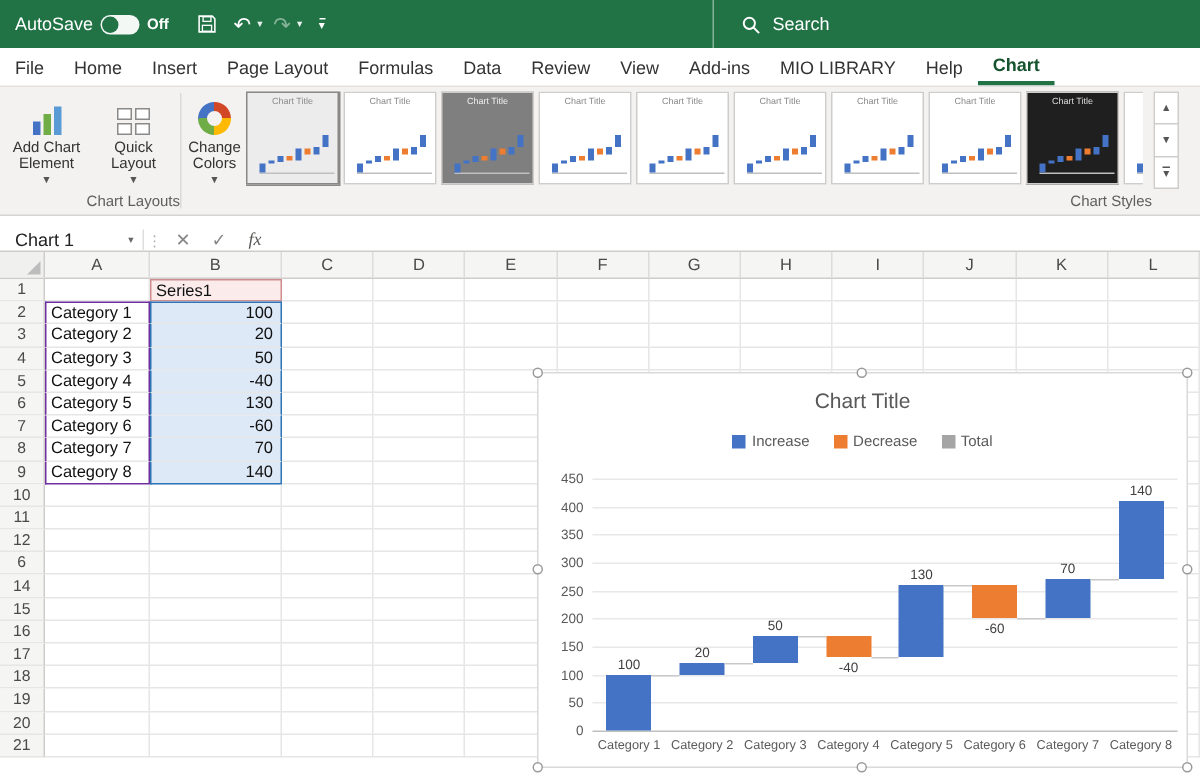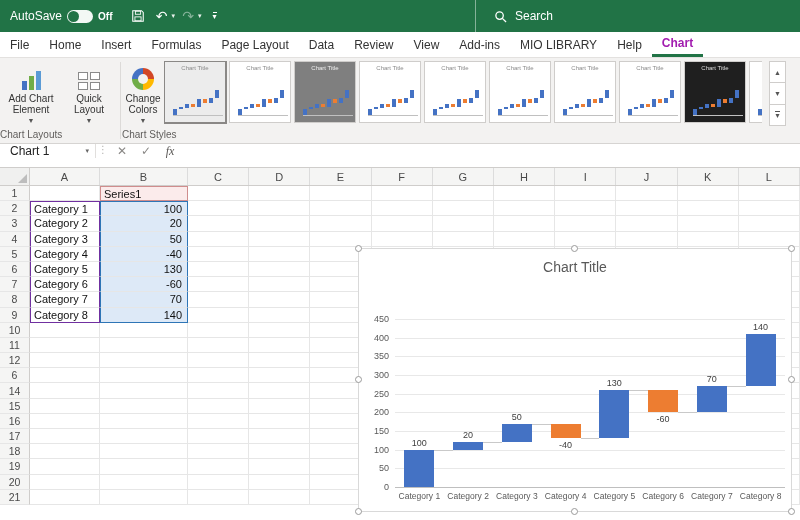--- a/index.html
+++ b/index.html
@@ -15,52 +15,52 @@
 .tb-ic{width:22px;height:22px;display:flex;align-items:center;justify-content:center;font-size:14px;color:#fff}
 .tb-ic.dim{opacity:.45}
 .caret{font-size:7px;margin-left:-3px;opacity:.9}
 .qat{display:inline-block;font-size:8px;border-top:1.5px solid #fff;padding-top:1px;line-height:6px}
 .doc-title{margin-left:42px;white-space:nowrap}
 .search{margin-left:auto;width:325px;height:100%;display:flex;align-items:center;gap:8px;
   border-left:1px solid rgba(255,255,255,.45);padding-left:18px}
 
 .tabs{height:26px;background:#fff;display:flex;align-items:stretch;border-bottom:1px solid #e3e1df;overflow:hidden}
 .tab{padding:0 10px;display:flex;align-items:center;font-size:12px;color:#333;white-space:nowrap}
-.tab.active{color:#a21caf;font-weight:bold;border-bottom:3px solid #217346}
+.tab.active{color:#14532d;font-weight:bold;border-bottom:3px solid #217346}
 
 .ribbon{height:86px;background:#f3f2f1;border-bottom:1px solid #d6d4d2;position:relative;overflow:hidden}
 .bigbtn{position:absolute;top:2px;width:58px;height:68px;display:flex;flex-direction:column;align-items:center;
   font-size:10px;color:#333;text-align:center;line-height:11px}
 .bigbtn .ic{height:26px;display:flex;align-items:flex-end;justify-content:center;margin:4px 0 3px}
 .bcaret{font-size:7px;color:#555}
 .bars3{display:flex;align-items:flex-end;gap:2px}
 .bars3 i{display:block;width:5px;background:#4472c4}
 .bars3 i:nth-child(2){background:#70ad47}
 .bars3 i:nth-child(3){background:#5b9bd5}
 .layoutic{display:grid;grid-template-columns:10px 10px;grid-gap:2px}
 .layoutic b{width:10px;height:8px;border:1px solid #8a8a8a;background:#fff}
 .palette{width:22px;height:22px;border-radius:50%;position:relative;
   background:conic-gradient(#d24726 0 25%,#ffb900 25% 50%,#70ad47 50% 75%,#4472c4 75% 100%)}
 .palette::after{content:"";position:absolute;inset:6px;border-radius:50%;background:#f3f2f1}
 .vdiv{position:absolute;top:4px;bottom:4px;width:1px;background:#dcdad8}
-.grouplabel{position:absolute;bottom:3px;font-size:10px;color:#605e5c;text-align:left}
+.grouplabel{position:absolute;bottom:3px;font-size:10px;color:#605e5c;text-align:right}
 .gallery{position:absolute;left:164px;top:3px;width:598px;height:64px;display:flex;gap:3px;overflow:hidden}
 .thumb{width:62px;height:62px;background:#fff;border:1px solid #cfcdcb;position:relative;flex:0 0 auto}
 .thumb.sel{border-color:#8a8886;box-shadow:0 0 0 1px #8a8886;background:#ececec}
 .thumb .tt{font-size:6px;color:#8a8a8a;text-align:center;margin-top:3px}
 .thumb.dark{background:#7f7f7f}.thumb.dark .tt{color:#eee}
 .thumb.black{background:#1f1f1f}.thumb.black .tt{color:#ddd}
 .tbars{position:absolute;left:8px;bottom:6px;width:50px;height:28px;border-bottom:1px solid #c0c0c0}
 .tbars i{position:absolute;width:4px}
 .tbars i.inc{background:#4472c4}.tbars i.dec{background:#ed7d31}
 .gscroll{position:absolute;right:14px;top:3px;width:17px;height:64px;display:flex;flex-direction:column}
 .gscroll div{flex:1;border:1px solid #cfcdcb;background:#fff;display:flex;align-items:center;justify-content:center;
   font-size:7px;color:#555;margin-bottom:-1px}
 
-.fbar{height:24px;background:#fff;display:flex;align-items:flex-start;border-bottom:1px solid #cfcdcb;font-size:12px}
+.fbar{height:24px;background:#fff;display:flex;align-items:flex-end;border-bottom:1px solid #cfcdcb;font-size:12px}
 .namebox{width:96px;display:flex;align-items:center;padding-left:10px;color:#222;position:relative;border-right:1px solid #e1dfdd}
 .namebox .nb-caret{position:absolute;right:6px;font-size:7px;color:#666}
 .fb-sep{width:14px;display:flex;align-items:center;justify-content:center;color:#b5b3b1;font-size:10px}
 .fb-ic{width:24px;display:flex;align-items:center;justify-content:center;color:#8a8886}
 .fb-ic.fx{font-style:italic;font-family:"Liberation Serif",serif;color:#5a5856}
 .fx-input{flex:1;border-left:1px solid #e1dfdd}
 
 .sheet{position:relative;height:352px;overflow:hidden;font-size:11px}
 .colrow{display:flex;height:18px;background:#f5f5f4;border-bottom:1px solid #cfcdcb;color:#4a4a4a}
 .corner{width:30px;border-right:1px solid #cfcdcb;background:#f0f0ef;position:relative;flex:0 0 auto}
@@ -135,22 +135,22 @@
         </svg>
     </span>
     <span>Search</span>
   </div>
 </div>
 
 <div class="tabs" id="ribbon-tabs">
     <div class="tab">File</div>
     <div class="tab">Home</div>
     <div class="tab">Insert</div>
+    <div class="tab">Page Layout</div>
     <div class="tab">Formulas</div>
-    <div class="tab">Page Layout</div>
     <div class="tab">Data</div>
     <div class="tab">Review</div>
     <div class="tab">View</div>
     <div class="tab">Add-ins</div>
     <div class="tab">MIO LIBRARY</div>
     <div class="tab">Help</div>
     <div class="tab active">Chart</div>
   </div>
 
 <div class="ribbon">
@@ -670,20 +670,34 @@
   <div class="chart">
     <span class="h nw"></span>
     <span class="h n"></span>
     <span class="h ne"></span>
     <span class="h w"></span>
     <span class="h e"></span>
     <span class="h sw"></span>
     <span class="h s"></span>
     <span class="h se"></span>
     <div class="c-title">Chart Title</div>
+    <div class="c-legend" id="chart-legend">
+        <span class="li">
+          <span class="sw" style="background: rgb(68, 114, 196);"></span>
+          <span>Increase</span>
+        </span>
+        <span class="li">
+          <span class="sw" style="background: rgb(237, 125, 49);"></span>
+          <span>Decrease</span>
+        </span>
+        <span class="li">
+          <span class="sw" style="background: rgb(165, 165, 165);"></span>
+          <span>Total</span>
+        </span>
+      </div>
     <div id="chart-canvas">
         <div class="gline axis" style="left: 36px; width: 390px; top: 238px;"></div>
         <div class="ylabel" style="left: 2px; top: 233px;">0</div>
         <div class="gline" style="left: 36px; width: 390px; top: 219.333px;"></div>
         <div class="ylabel" style="left: 2px; top: 214.333px;">50</div>
         <div class="gline" style="left: 36px; width: 390px; top: 200.667px;"></div>
         <div class="ylabel" style="left: 2px; top: 195.667px;">100</div>
         <div class="gline" style="left: 36px; width: 390px; top: 182px;"></div>
         <div class="ylabel" style="left: 2px; top: 177px;">150</div>
         <div class="gline" style="left: 36px; width: 390px; top: 163.333px;"></div>

